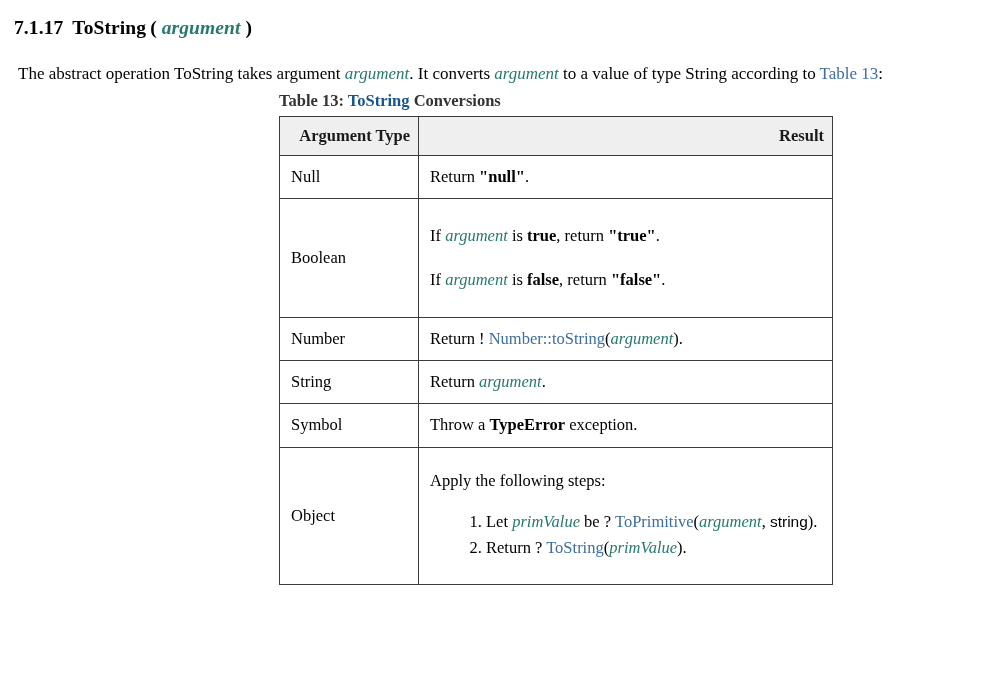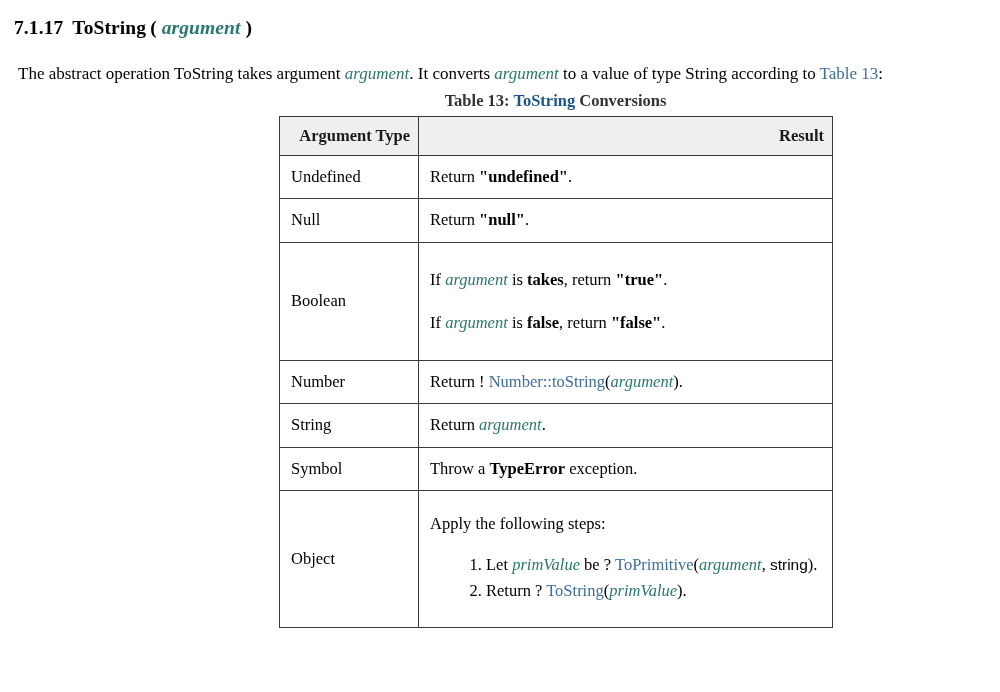--- a/index.html
+++ b/index.html
@@ -60,21 +60,21 @@
     font-family: "Liberation Sans", "DejaVu Sans", sans-serif;
     font-size: 0.94em;
   }
 
   
   .table-caption {
     position: absolute;
     left: 279px;
     top: 91px;
     width: 553px;
-    text-align: center;
+    text-align: left;
     font-size: 16.5px;
     font-weight: bold;
     color: #333333;
   }
 
   
   table.spec-table {
     position: absolute;
     left: 279px;
     top: 116px;
@@ -146,38 +146,32 @@
       <col class="c2">
     </colgroup>
   <thead>
     <tr>
       <th>Argument Type</th>
       <th>Result</th>
     </tr>
   </thead>
   <tbody>
 
-    <tr class="row-undefined">
-      <td class="type-cell">Undefined</td>
-      <td class="result-cell">
-        <p><span>Return </span><span class="str">"undefined"</span><span>.</span></p>
-      </td>
-    </tr>
 
     <tr class="row-null">
       <td class="type-cell">Null</td>
       <td class="result-cell">
         <p><span>Return </span><span class="str">"null"</span><span>.</span></p>
       </td>
     </tr>
 
     <tr class="row-boolean">
       <td class="type-cell">Boolean</td>
       <td class="result-cell">
-        <p><span>If </span><span class="var">argument</span><span> is </span><span class="kw">takes</span><span>, return </span><span class="str">"true"</span><span>.</span></p>
+        <p><span>If </span><span class="var">argument</span><span> is </span><span class="kw">true</span><span>, return </span><span class="str">"true"</span><span>.</span></p>
         <p><span>If </span><span class="var">argument</span><span> is </span><span class="kw">false</span><span>, return </span><span class="str">"false"</span><span>.</span></p>
       </td>
     </tr>
 
     <tr class="row-number">
       <td class="type-cell">Number</td>
       <td class="result-cell">
         <p><span>Return ! </span><a href="#" class="link">Number::toString</a><span>(</span><span class="var">argument</span><span>)</span><span>.</span></p>
       </td>
     </tr>

